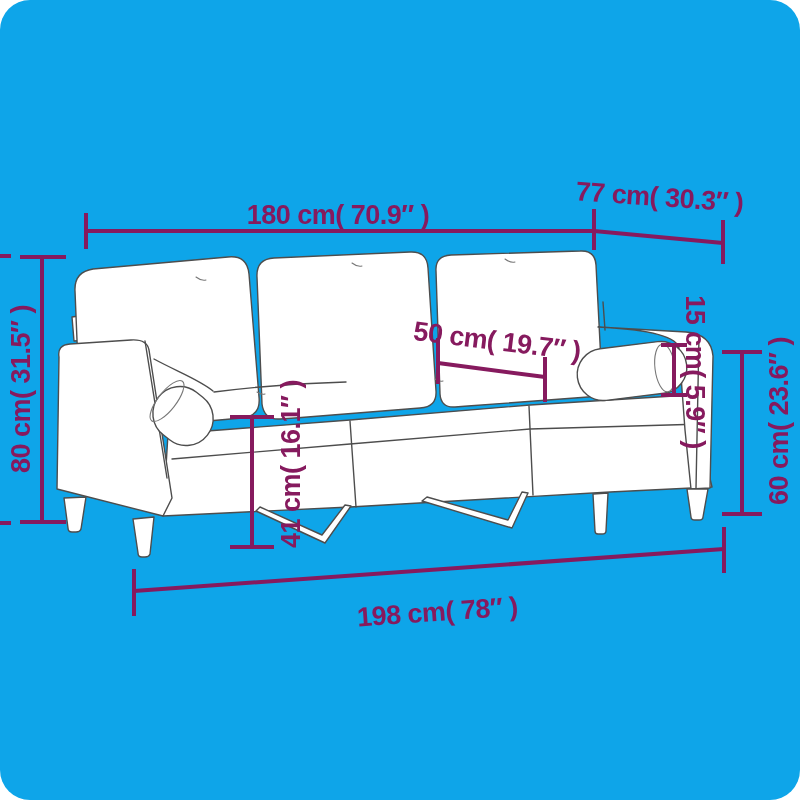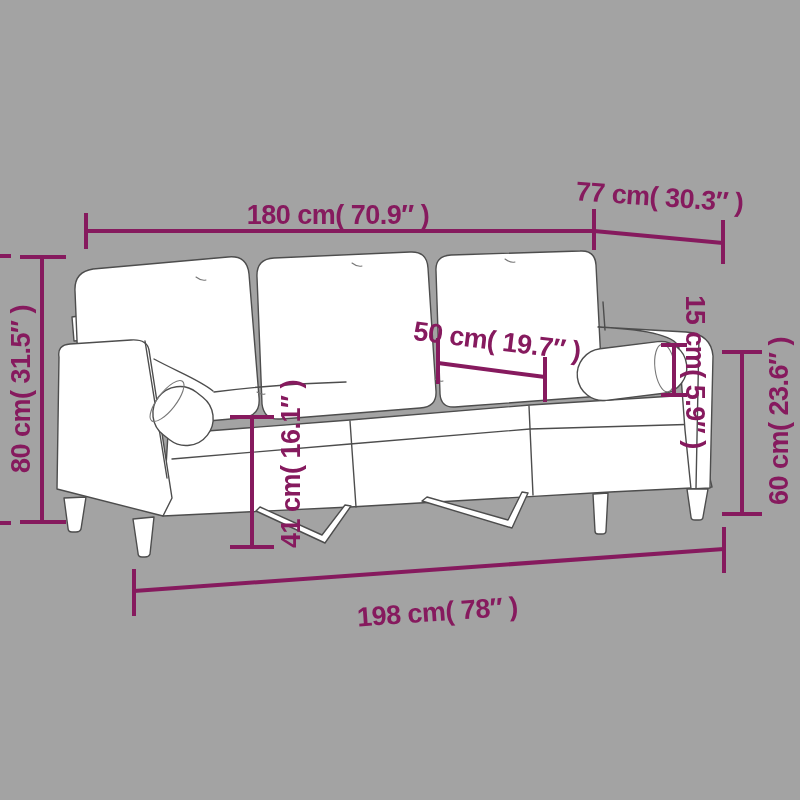--- a/index.html
+++ b/index.html
@@ -8,21 +8,22 @@
     width: 800px;
     height: 800px;
     background: #ffffff;
     overflow: hidden;
     font-family: "Liberation Sans", sans-serif;
   }
   .canvas {
     position: relative;
     width: 800px;
     height: 800px;
-    background: #a3a3a3;
+    background: #0ea5e9;
+    border-radius: 30px;
   }
   
   .sofa-shape {
     fill: #ffffff;
     stroke: #4d4d4d;
     stroke-width: 1.4;
     stroke-linejoin: round;
     stroke-linecap: round;
   }
   .sofa-line {

